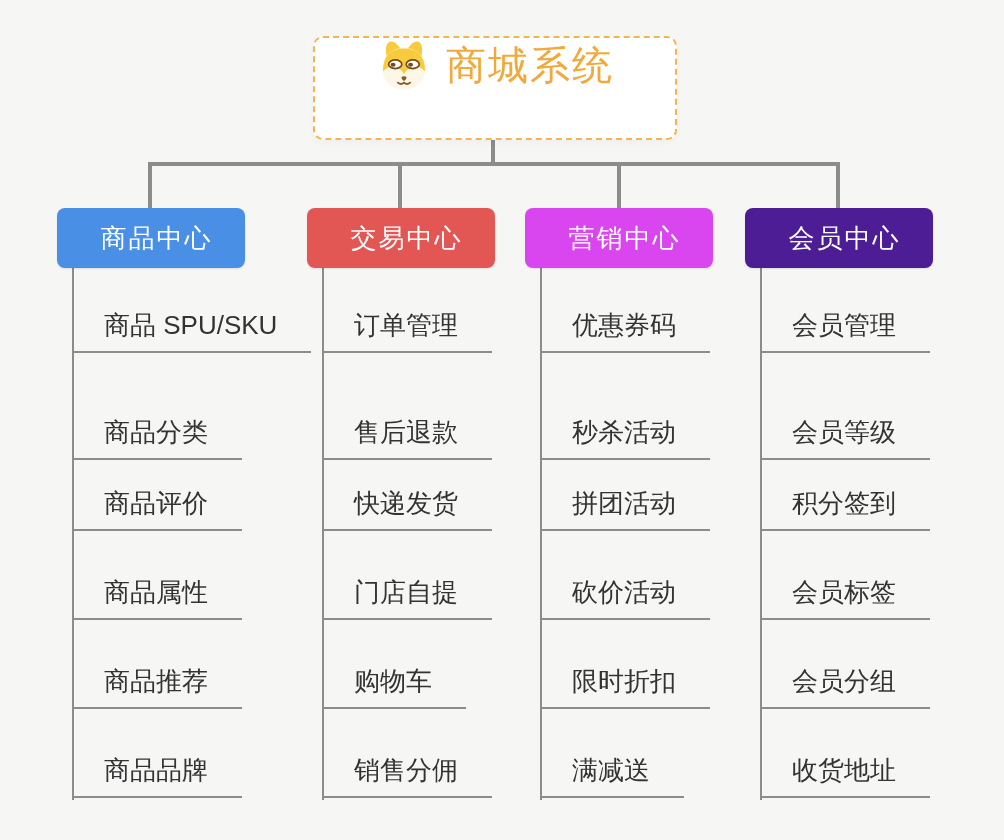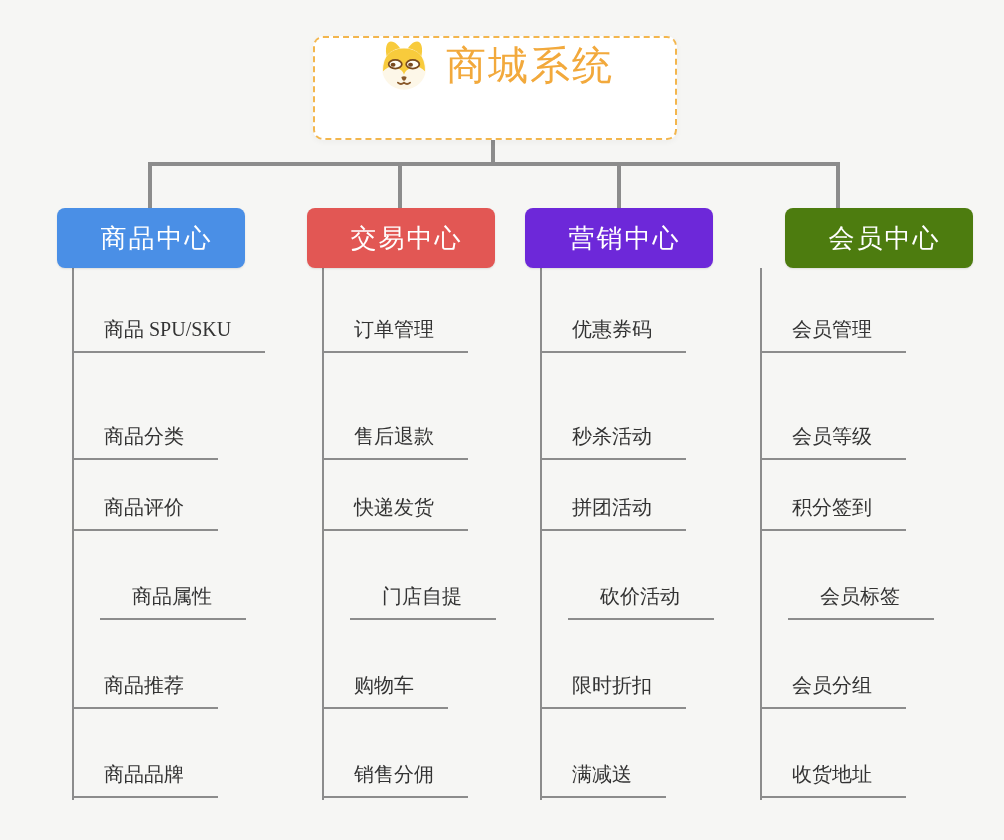--- a/index.html
+++ b/index.html
@@ -29,23 +29,23 @@
   .branch-box { position:absolute; left:0; top:208px; width:188px; height:60px;
                 border-radius:8px; display:flex; align-items:center; justify-content:center;
                 z-index:2; box-shadow:0 1px 2px rgba(0,0,0,0.10);padding-left:11px; }
   .branch-label { color:#ffffff; font-size:26px; letter-spacing:2px; }
   .spine { position:absolute; left:15px; top:268px; width:2px; height:532px; background:#8c8c8c; }
 
   
   .leaf { position:absolute; left:15px; height:40px;
           display:flex; align-items:flex-end; white-space:nowrap;
           padding:0 34px 8px 32px; border-bottom:2px solid #8c8c8c;
-          font-size:20px; color:#333333; cursor:default;font-family:Liberation Serif, serif; }
+          font-size:26px; color:#333333; cursor:default; }
   .r0 { top:313px; } .r1 { top:420px; } .r2 { top:491px; }
-  .r3 { top:580px;margin-left:28px; } .r4 { top:669px; } .r5 { top:758px; }
+  .r3 { top:580px; } .r4 { top:669px; } .r5 { top:758px; }
 </style>
 </head>
 <body>
 
 <div class="canvas">
 
   <div class="line stub-root"></div>
   <div class="line bus"></div>
   <div class="line drop drop-1"></div>
   <div class="line drop drop-2"></div>
@@ -88,34 +88,34 @@
     <div class="spine"></div>
     <div class="leaf r0">订单管理</div>
     <div class="leaf r1">售后退款</div>
     <div class="leaf r2">快递发货</div>
     <div class="leaf r3">门店自提</div>
     <div class="leaf r4">购物车</div>
     <div class="leaf r5">销售分佣</div>
   </div>
 
   <div class="branch b3">
-    <div class="branch-box" style="background: #6d28d9;">
+    <div class="branch-box" style="background: #d946ef;">
       <span class="branch-label">营销中心</span>
     </div>
     <div class="spine"></div>
     <div class="leaf r0">优惠券码</div>
     <div class="leaf r1">秒杀活动</div>
     <div class="leaf r2">拼团活动</div>
     <div class="leaf r3">砍价活动</div>
     <div class="leaf r4">限时折扣</div>
     <div class="leaf r5">满减送</div>
   </div>
 
   <div class="branch b4">
-    <div class="branch-box" style="background: #4d7c0f; margin-left: 40px;">
+    <div class="branch-box" style="background: #4c1d95;">
       <span class="branch-label">会员中心</span>
     </div>
     <div class="spine"></div>
     <div class="leaf r0">会员管理</div>
     <div class="leaf r1">会员等级</div>
     <div class="leaf r2">积分签到</div>
     <div class="leaf r3">会员标签</div>
     <div class="leaf r4">会员分组</div>
     <div class="leaf r5">收货地址</div>
   </div>

